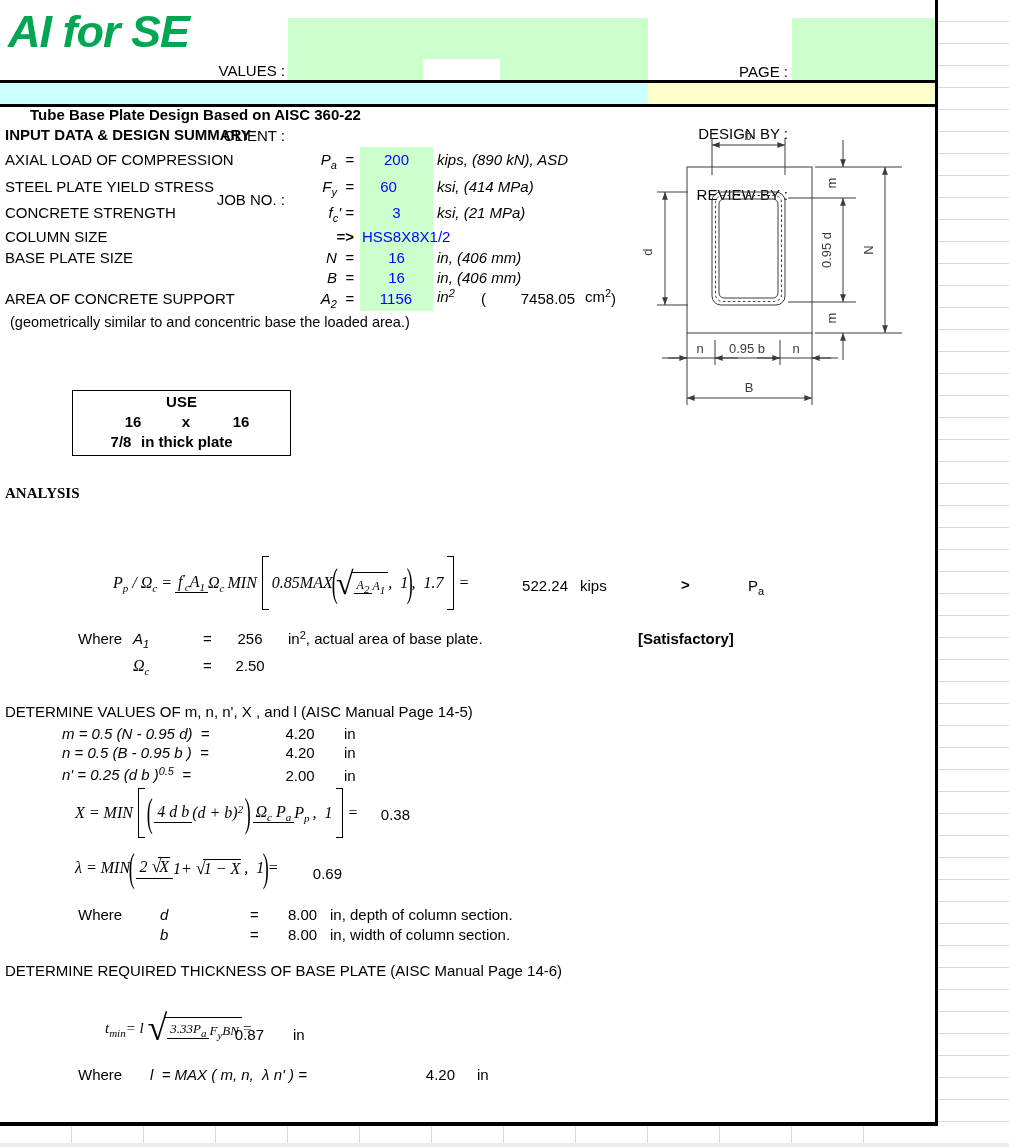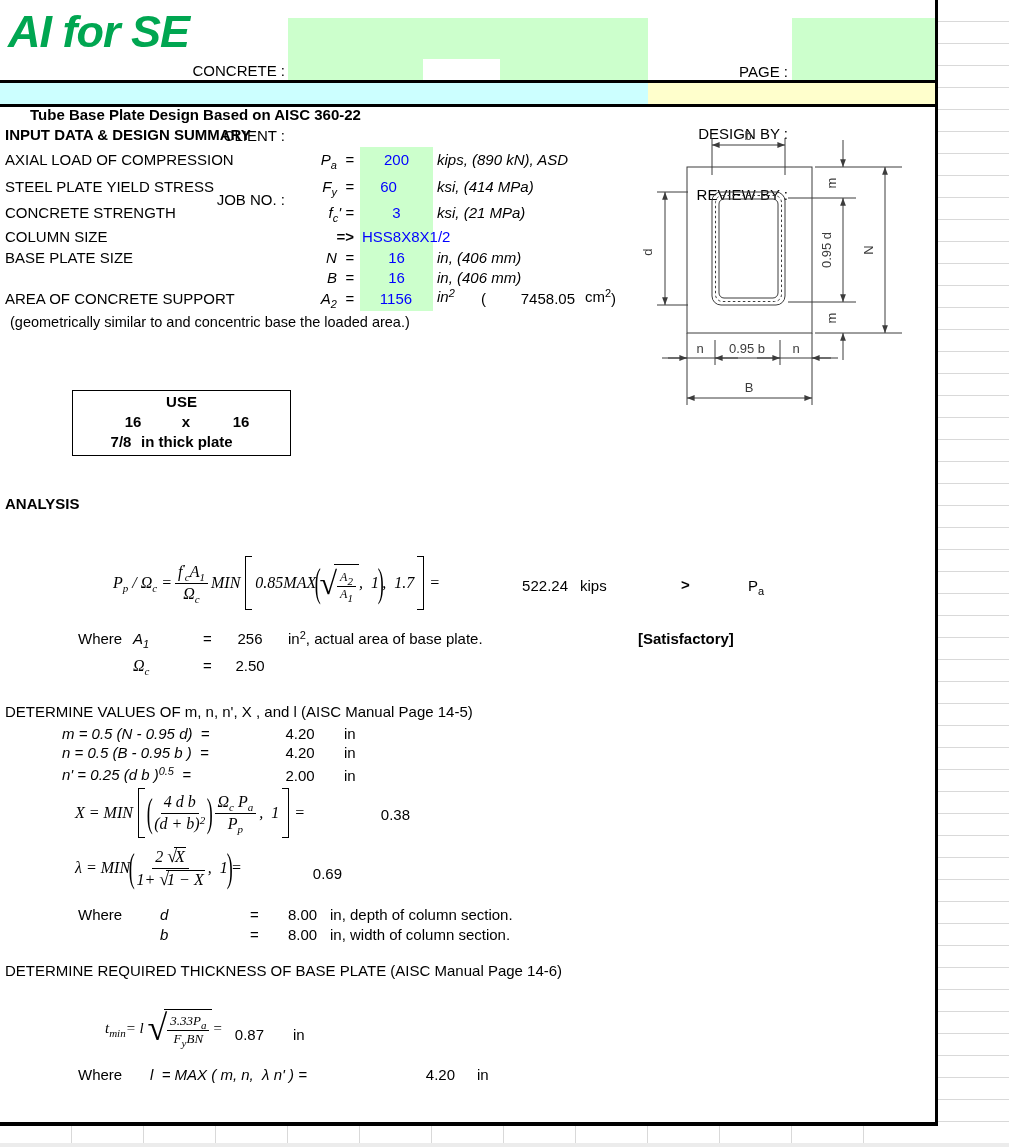--- a/index.html
+++ b/index.html
@@ -11,21 +11,21 @@
   .blue{color:#0000FF}
   .c{text-align:center}
   .r{text-align:right}
   .pre{white-space:pre}
   sub{font-size:11px;vertical-align:-4px;line-height:0}
   sup{font-size:11px;vertical-align:5px;line-height:0}
   
   .eq{position:absolute;display:flex;align-items:center;font-family:"Liberation Serif",serif;
       font-style:italic;font-size:16px;}
   .eq span{white-space:pre}
-  .frac{display:inline-flex;flex-direction:column;align-items:center;margin:0 3px;line-height:1.15}
+  .frac{display:inline-flex;flex-direction:row;align-items:center;margin:0 3px;line-height:1.15}
   .frac .fn{border-bottom:1.2px solid #000;padding:0 3px 1px}
   .frac .fd{padding-top:1px}
   .small .fn,.small .fd,.small{font-size:12px}
   .sqbl{align-self:stretch;width:6px;border:1.6px solid #000;border-right:0;margin:4px 3px 4px 5px}
   .sqbr{align-self:stretch;width:6px;border:1.6px solid #000;border-left:0;margin:4px 5px 4px 3px}
   .bigp{font-size:40px;line-height:.8;transform:scaleX(.45);margin:0 -5px;font-style:normal;font-weight:300}
   .rad{font-size:32px;line-height:1;font-style:normal;font-weight:300;margin-right:-3px}
   .radlg{font-size:42px}
   .radbody{border-top:1.3px solid #000;padding:2px 3px 0}
   .ov{border-top:1.1px solid #000;padding:0 1px}
@@ -38,21 +38,21 @@
 <body>
 
 <div id="canvas">
 
   <div class="abs b i" style="left:8px;top:6px;font-size:45px;color:#00A651;letter-spacing:-1px;">AI for SE</div>
 
   <div class="abs" style="left:288px;top:18px;width:360px;height:64px;background:#CCFFCC;"></div>
   <div class="abs" style="left:792px;top:18px;width:143px;height:64px;background:#CCFFCC;"></div>
 
   <div class="abs r" style="left:95px;top:17px;width:190px;line-height:21.5px;">
-    <div>CONCRETE :</div>
+    <div>VALUES :</div>
     <div>CLIENT :</div>
     <div>JOB NO. :</div>
   </div>
 
   <div class="abs c" style="left:423px;top:59px;width:77px;height:23px;line-height:23px;background:#fff;">
     <span>DATE :</span>
   </div>
 
   <div class="abs r" style="left:600px;top:21px;width:188px;line-height:20.5px;">
     <div>PAGE :</div>
@@ -109,21 +109,21 @@
 
   <div class="abs" style="left:72px;top:390px;width:217px;height:64px;border:1.5px solid #000;">
     <div class="abs c b" style="left:0;top:2px;width:100%;">USE</div>
     <div class="abs c b" style="left:40px;top:22px;width:40px;">16</div>
     <div class="abs c b" style="left:103px;top:22px;width:20px;">x</div>
     <div class="abs c b" style="left:148px;top:22px;width:40px;">16</div>
     <div class="abs c b" style="left:28px;top:42px;width:40px;">7/8</div>
     <div class="abs b" style="left:68px;top:42px;">in thick plate</div>
   </div>
 
-  <div class="abs b" style="left:5px;top:495px;">ANALYSIS</div>
+  <div class="abs b" style="left:5px;top:485px;font-family:Liberation Serif, serif;">ANALYSIS</div>
 
   <div class="eq" style="left:113px;top:552px;height:62px;">
     <span>P<sub>p</sub> / Ω<sub>c</sub> =</span>
     <span class="frac"><span class="fn">f<sup>′</sup><sub>c</sub>A<sub>1</sub></span><span class="fd">Ω<sub>c</sub></span></span>
     <span>MIN</span>
     <span class="sqbl"></span>
     <span>0.85MAX</span>
     <span class="bigp">(</span>
     <span class="rad">√</span>
       <span class="radbody"><span class="frac small" style="margin:0"><span class="fn">A<sub>2</sub></span><span class="fd">A<sub>1</sub></span></span></span>

